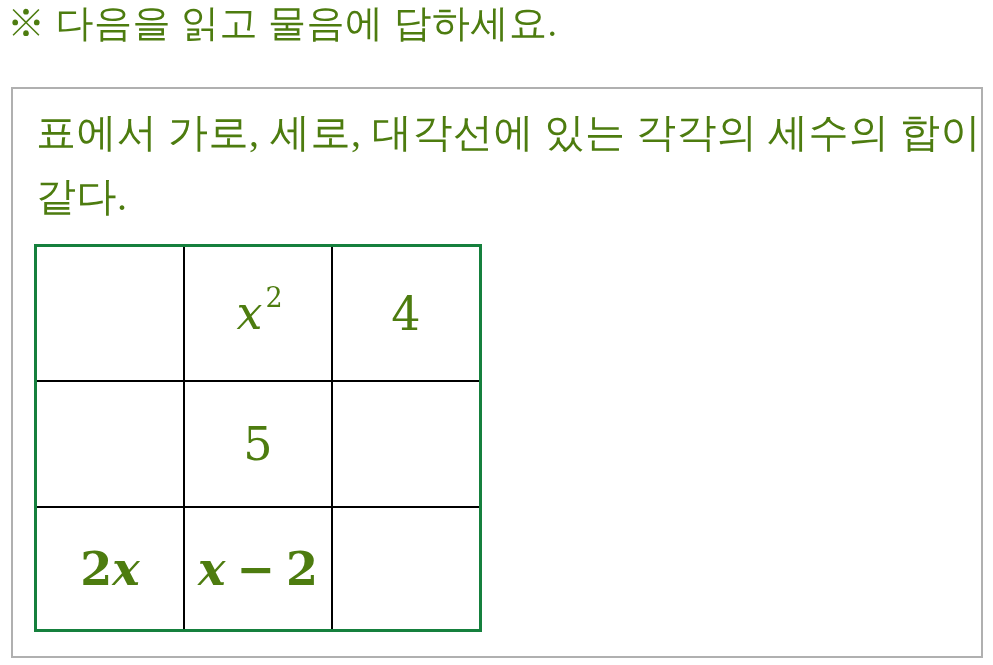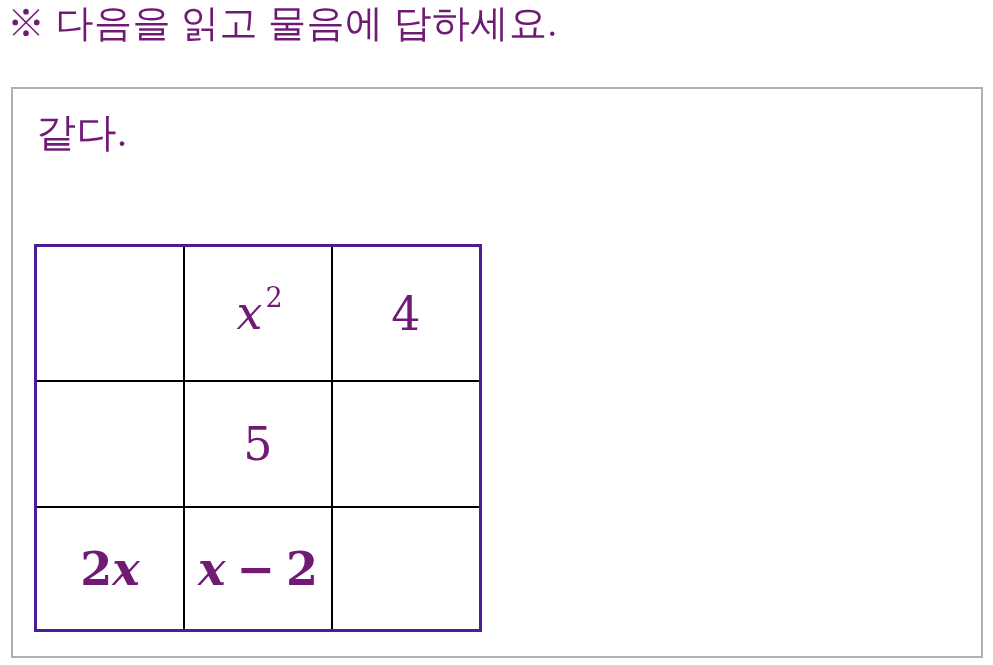--- a/index.html
+++ b/index.html
@@ -5,21 +5,21 @@
   html, body {
     margin: 0;
     padding: 0;
     background: #ffffff;
   }
   .page {
     position: relative;
     width: 993px;
     height: 665px;
     background: #ffffff;
-    color: #701a75;
+    color: #4d7c0f;
     font-family: "Liberation Serif", "DejaVu Serif", serif;
     overflow: hidden;
   }
   .instruction {
     position: absolute;
     left: 7px;
     top: 0px;
     font-size: 38px;
     line-height: 46px;
     white-space: nowrap;
@@ -45,21 +45,21 @@
     white-space: nowrap;
     letter-spacing: 0.5px;
   }
   .statement .line { display: block; }
   .magic-square {
     position: absolute;
     left: 21px;
     top: 155px;
     border-collapse: collapse;
     table-layout: fixed;
-    border: 3px solid #4c1d95;
+    border: 3px solid #15803d;
   }
   .magic-square td {
     width: 146px;
     border: 2px solid #000000;
     text-align: center;
     vertical-align: middle;
     padding: 0;
     font-family: "DejaVu Serif", "Liberation Serif", serif;
     font-size: 46px;
     line-height: 1;
@@ -81,20 +81,21 @@
 </head>
 <body>
 
 <div class="page">
 
   <div class="instruction">※ 다음을 읽고 물음에 답하세요.</div>
 
   <div class="problem-box">
 
     <p class="statement">
+      <span class="line">표에서 가로, 세로, 대각선에 있는 각각의 세수의 합이</span>
       <span class="line">같다.</span>
     </p>
 
     <table class="magic-square">
       <tbody>
         <tr>
           <td>
             <span class="mn"></span>
           </td>
           <td>

